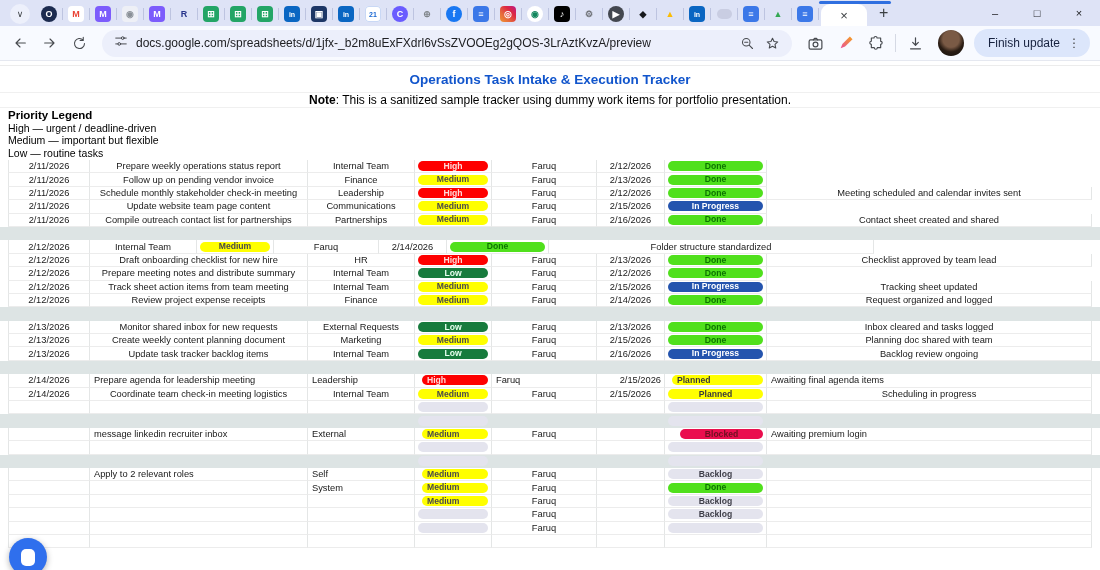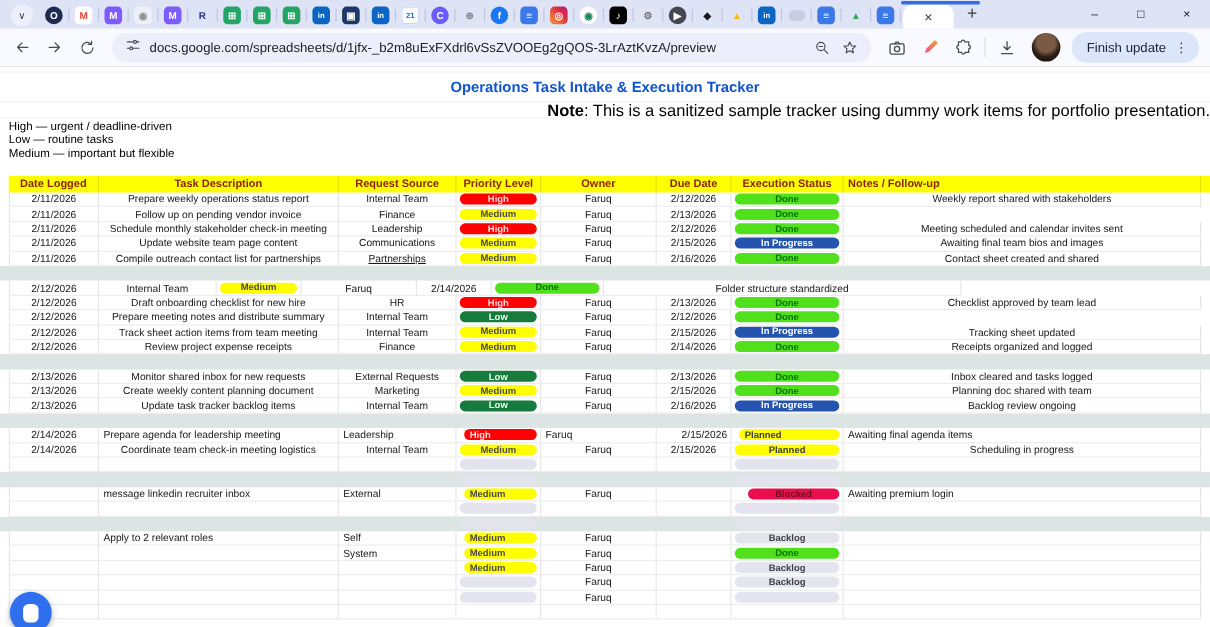--- a/index.html
+++ b/index.html
@@ -44,22 +44,22 @@
           padding:0 10px 0 14px;margin:0 10px 0 3px;}
   .finish .lbl{font-size:12px;color:#17223f;font-weight:500;white-space:nowrap;}
   .finish .dots{font-size:12px;color:#444;margin-left:8px;}
 
   
   .doc{position:relative;height:510px;background:#fff;overflow:hidden;padding-top:4px;box-sizing:content-box;}
   .t-title{height:26px;display:flex;align-items:center;justify-content:center;color:#1155cc;
            font-weight:bold;font-size:13.5px;border-top:1px solid #ececec;border-bottom:1px solid #f0f0f0;}
   .t-purpose{height:18px;display:flex;align-items:center;justify-content:center;color:#1155cc;
            font-weight:bold;font-size:11.5px;border-bottom:1px solid #f3f3f3;}
-  .t-note{height:14px;display:flex;align-items:center;justify-content:flex-end;color:#000;
-           font-size:15px;border-bottom:1px solid #f0f0f0;}
+  .t-note{height:14px;display:flex;align-items:center;justify-content:center;color:#000;
+           font-size:12px;border-bottom:1px solid #f0f0f0;}
   .t-note b{margin-right:0;}
   .legend{height:51px;padding-left:8px;font-size:10.5px;color:#000;line-height:12.4px;padding-top:1px;}
   .legend .lt{font-weight:bold;font-size:11.5px;line-height:13px;}
 
   .thead{display:flex;margin-left:8px;height:15px;background:#ffff00;}
   .th{display:flex;align-items:center;justify-content:center;font-size:10px;font-weight:bold;
       color:#8b2500;border-right:1px solid rgba(0,0,0,.12);box-sizing:border-box;white-space:nowrap;overflow:hidden;}
   .th.al{justify-content:flex-start;padding-left:4px;}
 
   .trow{display:flex;margin-left:8px;height:13.4px;}
@@ -289,48 +289,38 @@
   </div>
 </div>
 
 <div class="doc">
   <div class="t-title">Operations Task Intake &amp; Execution Tracker</div>
   <div class="t-note">
     <b>Note</b>
       <span>: This is a sanitized sample tracker using dummy work items for portfolio presentation.</span>
   </div>
   <div class="legend">
+    <div class="lt">Priority Legend</div>
   <div>High — urgent / deadline-driven</div>
+      <div>Medium — important but flexible</div>
       <div>Low — routine tasks</div>
-      <div>Medium — important but flexible</div>
-    </div>
-  <div class="thead">
-      <div class="th" style="width: 82px;">Date Logged</div>
-      <div class="th" style="width: 218px;">Task Description</div>
-      <div class="th" style="width: 107px;">Request Source</div>
-      <div class="th" style="width: 77px;">Priority Level</div>
-      <div class="th" style="width: 105px;">Owner</div>
-      <div class="th" style="width: 68px;">Due Date</div>
-      <div class="th" style="width: 102px;">Execution Status</div>
-      <div class="th al" style="width: 325px;">Notes / Follow-up</div>
     </div>
   <div>
       <div class="trow">
         <div class="td" style="width: 82px;">2/11/2026</div>
         <div class="td" style="width: 218px;">Prepare weekly operations status report</div>
         <div class="td" style="width: 107px;">Internal Team</div>
         <div class="td" style="width: 77px;">
           <span class="pill" style="background: rgb(254, 0, 0); color: rgb(255, 217, 217);">High</span>
         </div>
         <div class="td" style="width: 105px;">Faruq</div>
         <div class="td" style="width: 68px;">2/12/2026</div>
         <div class="td" style="width: 102px;">
           <span class="pill" style="background: rgb(80, 224, 28); color: rgb(12, 116, 0);">Done</span>
         </div>
-        <div class="td" style="width: 325px;">Weekly report shared with stakeholders</div>
       </div>
       <div class="trow">
         <div class="td" style="width: 82px;">2/11/2026</div>
         <div class="td" style="width: 218px;">Follow up on pending vendor invoice</div>
         <div class="td" style="width: 107px;">Finance</div>
         <div class="td" style="width: 77px;">
           <span class="pill" style="background: rgb(255, 255, 0); color: rgb(74, 74, 74);">Medium</span>
         </div>
         <div class="td" style="width: 105px;">Faruq</div>
         <div class="td" style="width: 68px;">2/13/2026</div>
@@ -357,26 +347,25 @@
         <div class="td" style="width: 218px;">Update website team page content</div>
         <div class="td" style="width: 107px;">Communications</div>
         <div class="td" style="width: 77px;">
           <span class="pill" style="background: rgb(255, 255, 0); color: rgb(74, 74, 74);">Medium</span>
         </div>
         <div class="td" style="width: 105px;">Faruq</div>
         <div class="td" style="width: 68px;">2/15/2026</div>
         <div class="td" style="width: 102px;">
           <span class="pill" style="background: rgb(36, 84, 174); color: rgb(255, 255, 255);">In Progress</span>
         </div>
-        <div class="td" style="width: 325px;">Awaiting final team bios and images</div>
       </div>
       <div class="trow">
         <div class="td" style="width: 82px;">2/11/2026</div>
         <div class="td" style="width: 218px;">Compile outreach contact list for partnerships</div>
-        <div class="td" style="width: 107px; text-decoration: underline;">Partnerships</div>
+        <div class="td" style="width: 107px;">Partnerships</div>
         <div class="td" style="width: 77px;">
           <span class="pill" style="background: rgb(255, 255, 0); color: rgb(74, 74, 74);">Medium</span>
         </div>
         <div class="td" style="width: 105px;">Faruq</div>
         <div class="td" style="width: 68px;">2/16/2026</div>
         <div class="td" style="width: 102px;">
           <span class="pill" style="background: rgb(80, 224, 28); color: rgb(12, 116, 0);">Done</span>
         </div>
         <div class="td" style="width: 325px;">Contact sheet created and shared</div>
       </div>
@@ -449,21 +438,21 @@
         <div class="td" style="width: 218px;">Review project expense receipts</div>
         <div class="td" style="width: 107px;">Finance</div>
         <div class="td" style="width: 77px;">
           <span class="pill" style="background: rgb(255, 255, 0); color: rgb(74, 74, 74);">Medium</span>
         </div>
         <div class="td" style="width: 105px;">Faruq</div>
         <div class="td" style="width: 68px;">2/14/2026</div>
         <div class="td" style="width: 102px;">
           <span class="pill" style="background: rgb(80, 224, 28); color: rgb(12, 116, 0);">Done</span>
         </div>
-        <div class="td" style="width: 325px;">Receipts organized and logged</div>
+        <div class="td" style="width: 325px;">Request organized and logged</div>
       </div>
       <div class="trow sep">
         <div class="td" style="width: 90px;"></div>
         <div class="td" style="width: 218px;"></div>
         <div class="td" style="width: 107px;"></div>
         <div class="td" style="width: 77px;"></div>
         <div class="td" style="width: 105px;"></div>
         <div class="td" style="width: 68px;"></div>
         <div class="td" style="width: 102px;"></div>
         <div class="td" style="width: 333px;"></div>

